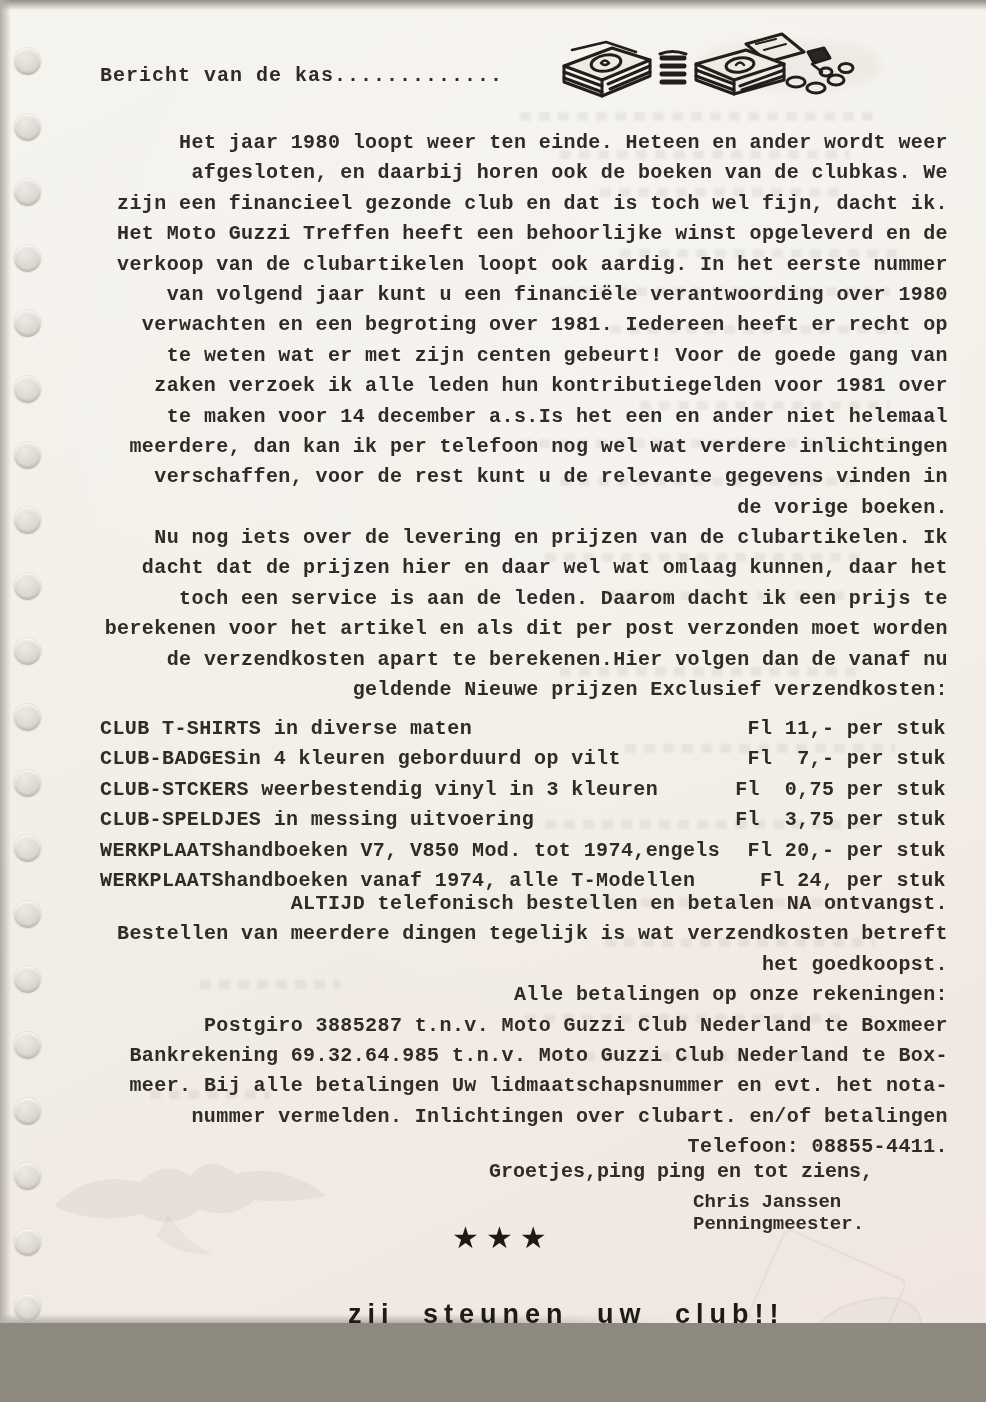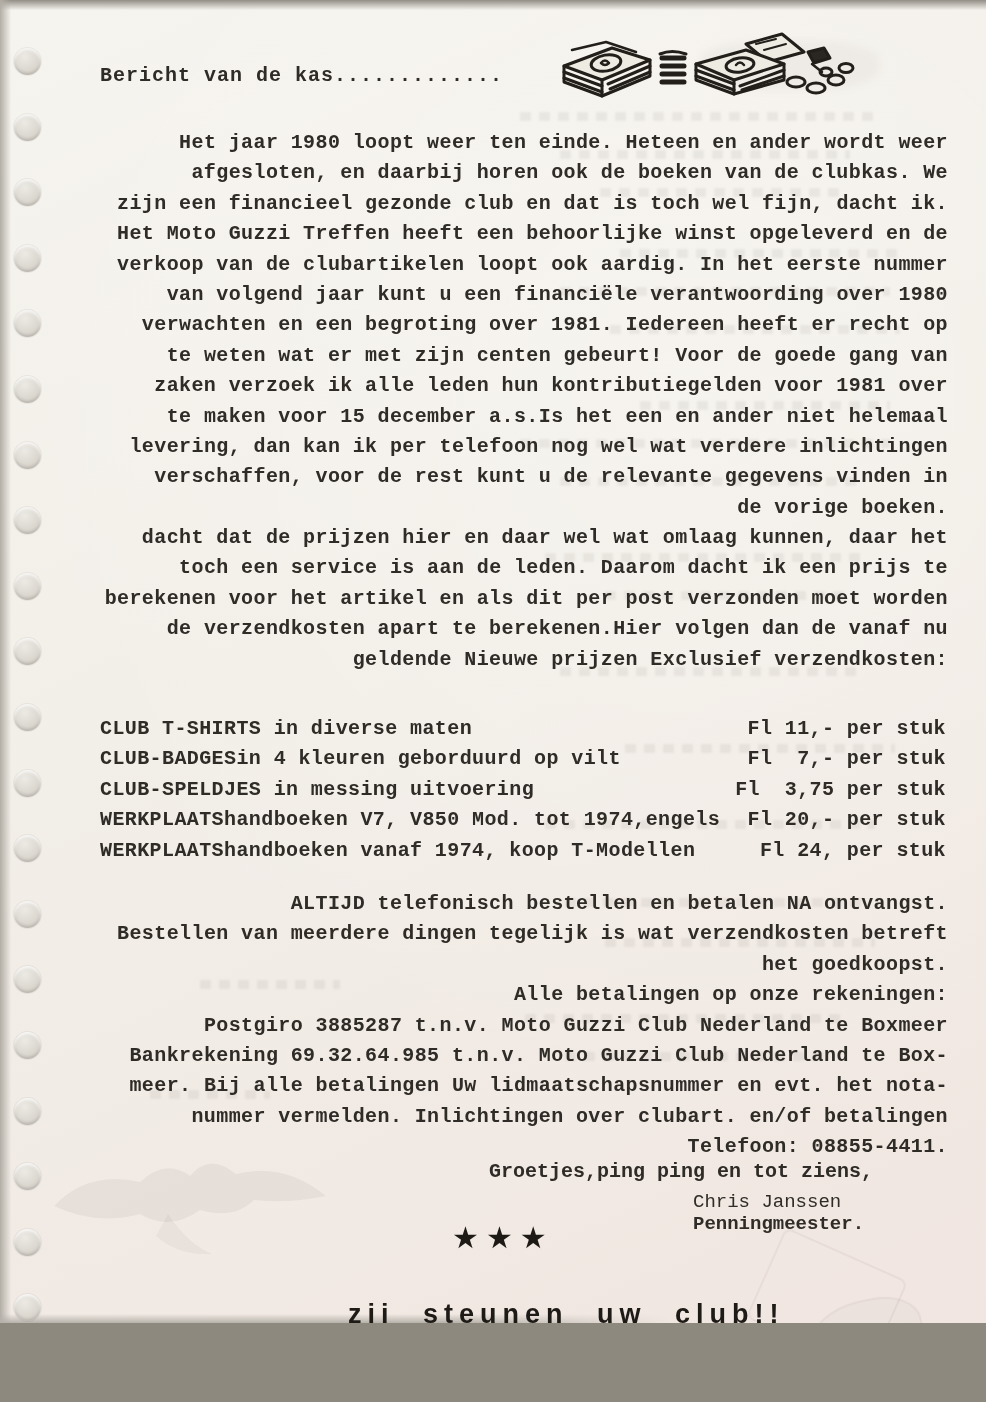--- a/index.html
+++ b/index.html
@@ -33,21 +33,21 @@
   .bodytext{position:absolute;left:100px;width:848px;}
   .line{line-height:30.4px;height:30.4px;font-size:20px;font-weight:700;
     letter-spacing:.4px;white-space:pre;text-align:right;}
   #para1{top:128px;}
   #pricelist{position:absolute;left:100px;top:706px;width:846px;margin-top:8px;}
   .price-row{display:flex;justify-content:space-between;line-height:30.4px;height:30.4px;
     font-size:20px;font-weight:700;letter-spacing:.4px;}
   .price-row span{white-space:pre;}
   #para2{top:889px;}
   .greeting{position:absolute;left:489px;top:1160px;font-size:20px;font-weight:700;white-space:pre;}
-  .signname{position:absolute;left:693px;top:1191px;font-size:19px;font-weight:400;line-height:22px;white-space:pre;}
+  .signname{position:absolute;left:693px;top:1191px;font-size:19px;font-weight:700;line-height:22px;white-space:pre;}
   .signrole{position:absolute;left:693px;top:1213px;font-size:19px;font-weight:700;line-height:22px;white-space:pre;}
   .stars{position:absolute;left:452px;top:1220px;font-size:30px;letter-spacing:7px;color:#1d1a16;
     font-family:"DejaVu Sans",sans-serif;}
   .slogan1{position:absolute;left:143px;top:1251px;font-family:"Liberation Sans",sans-serif;
     font-weight:700;font-size:29px;letter-spacing:8px;word-spacing:11px;color:#1e1b17;white-space:pre;}
   .slogan2{position:absolute;left:348px;top:1299px;font-family:"Liberation Sans",sans-serif;
     font-weight:700;font-size:27px;letter-spacing:6px;word-spacing:15px;color:#1e1b17;white-space:pre;}
   .pagenum{position:absolute;left:503px;top:1326px;font-family:"DejaVu Serif",serif;
     font-weight:700;font-size:67px;letter-spacing:3px;color:#f0ede6;
     -webkit-text-stroke:2.3px #332f29;
@@ -169,28 +169,29 @@
       <div class="line">verkoop van de clubartikelen loopt ook aardig. In het eerste nummer</div>
 
       <div class="line">van volgend jaar kunt u een financiële verantwoording over 1980</div>
 
       <div class="line">verwachten en een begroting over 1981. Iedereen heeft er recht op</div>
 
       <div class="line">te weten wat er met zijn centen gebeurt! Voor de goede gang van</div>
 
       <div class="line">zaken verzoek ik alle leden hun kontributiegelden voor 1981 over</div>
 
-      <div class="line">te maken voor 15 december a.s.Is het een en ander niet helemaal</div>
-
-      <div class="line">levering, dan kan ik per telefoon nog wel wat verdere inlichtingen</div>
+      <div class="line">te maken voor 14 december a.s.Is het een en ander niet helemaal</div>
+
+      <div class="line">meerdere, dan kan ik per telefoon nog wel wat verdere inlichtingen</div>
 
       <div class="line">verschaffen, voor de rest kunt u de relevante gegevens vinden in</div>
 
       <div class="line">de vorige boeken.</div>
 
+      <div class="line">Nu nog iets over de levering en prijzen van de clubartikelen. Ik</div>
 
       <div class="line">dacht dat de prijzen hier en daar wel wat omlaag kunnen, daar het</div>
 
       <div class="line">toch een service is aan de leden. Daarom dacht ik een prijs te</div>
 
       <div class="line">berekenen voor het artikel en als dit per post verzonden moet worden</div>
 
       <div class="line">de verzendkosten apart te berekenen.Hier volgen dan de vanaf nu</div>
 
       <div class="line">geldende Nieuwe prijzen Exclusief verzendkosten:</div>
@@ -201,33 +202,37 @@
       <div class="price-row">
         <span>CLUB T-SHIRTS in diverse maten</span>
         <span>Fl 11,- per stuk</span>
       </div>
 
       <div class="price-row">
         <span>CLUB-BADGESin 4 kleuren geborduurd op vilt</span>
         <span>Fl  7,- per stuk</span>
       </div>
 
+      <div class="price-row">
+        <span>CLUB-STCKERS weerbestendig vinyl in 3 kleuren</span>
+        <span>Fl  0,75 per stuk</span>
+      </div>
 
       <div class="price-row">
         <span>CLUB-SPELDJES in messing uitvoering</span>
         <span>Fl  3,75 per stuk</span>
       </div>
 
       <div class="price-row">
         <span>WERKPLAATShandboeken V7, V850 Mod. tot 1974,engels</span>
         <span>Fl 20,- per stuk</span>
       </div>
 
       <div class="price-row">
-        <span>WERKPLAATShandboeken vanaf 1974, koop T-Modellen</span>
+        <span>WERKPLAATShandboeken vanaf 1974, alle T-Modellen</span>
         <span>Fl 24, per stuk</span>
       </div>
     </div>
 
   <div class="bodytext" id="para2">
 
       <div class="line">ALTIJD telefonisch bestellen en betalen NA ontvangst.</div>
 
       <div class="line">Bestellen van meerdere dingen tegelijk is wat verzendkosten betreft</div>
 

